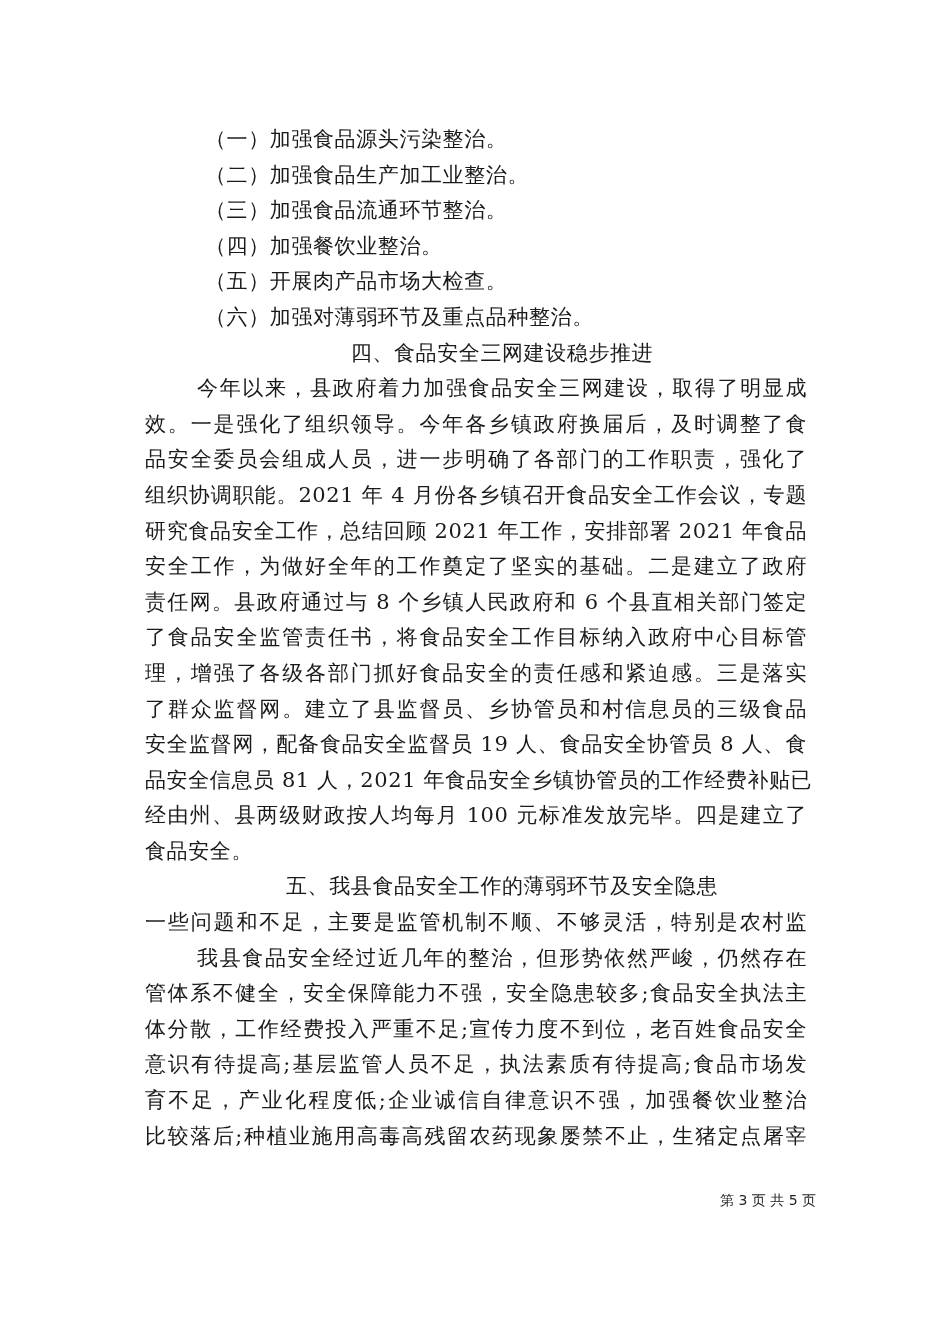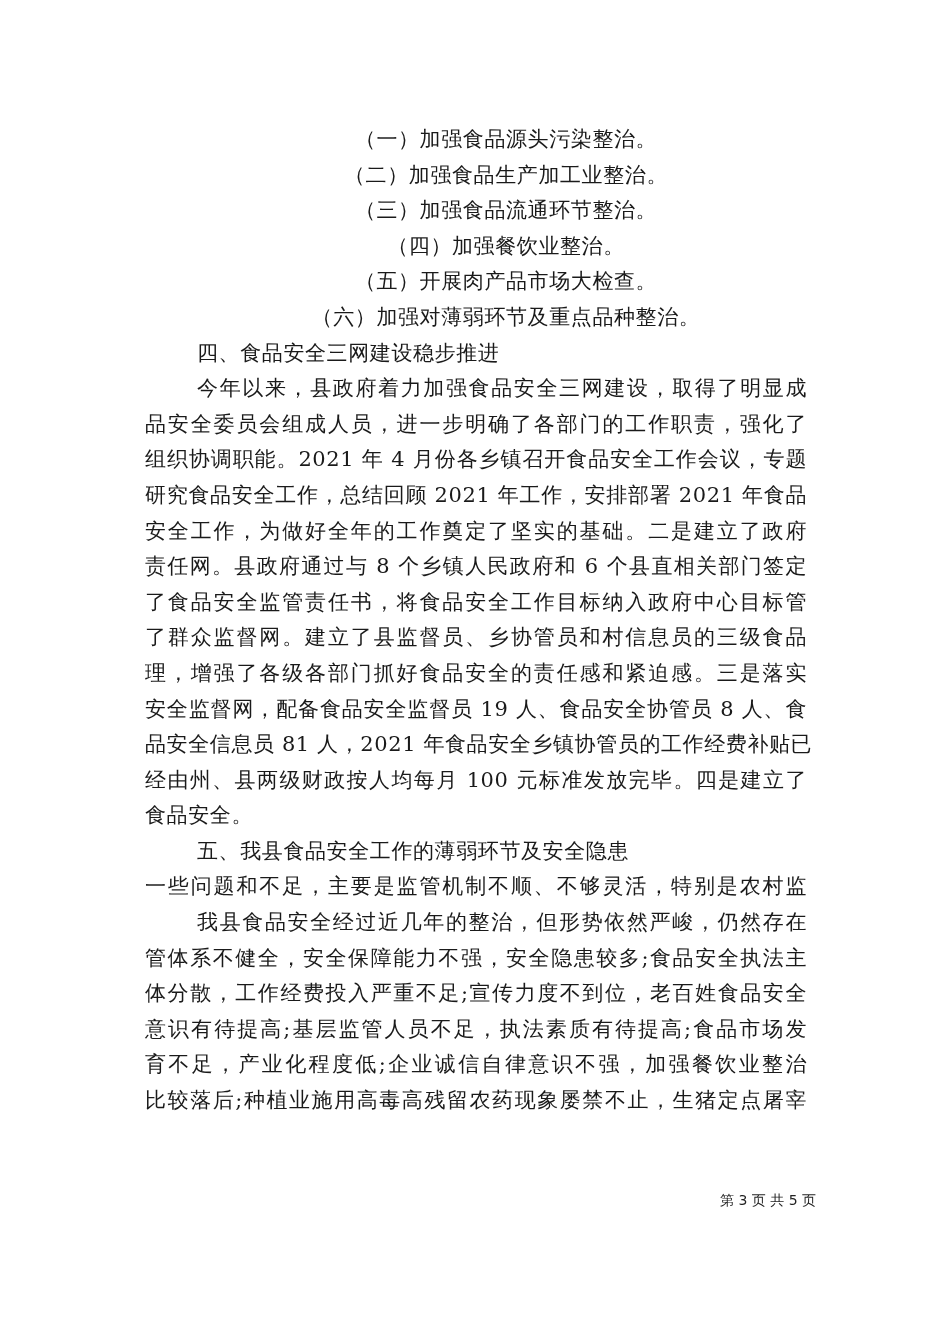--- a/index.html
+++ b/index.html
@@ -21,22 +21,22 @@
       top: 122px;
       width: 662px;
     }
     .line {
       font-size: 21px;
       line-height: 35.6px;
       height: 35.6px;
       white-space: nowrap;
       letter-spacing: 0.6px;
     }
-    .list-item { padding-left: 60px; text-align: center; }
-    .heading { padding-left: 52px; }
+    .list-item { padding-left: 60px; }
+    .heading { padding-left: 52px; text-align: center; }
     .indent { padding-left: 52px; font-family: Liberation Serif, serif; }
     .justify {
       text-align: justify;
       text-align-last: justify;
     }
     .footer {
       position: absolute;
       left: 720px;
       top: 1192px;
       font-size: 14px;
@@ -52,28 +52,29 @@
   <div class="line list-item">（一）加强食品源头污染整治。</div>
   <div class="line list-item">（二）加强食品生产加工业整治。</div>
   <div class="line list-item">（三）加强食品流通环节整治。</div>
   <div class="line list-item">（四）加强餐饮业整治。</div>
   <div class="line list-item">（五）开展肉产品市场大检查。</div>
   <div class="line list-item">（六）加强对薄弱环节及重点品种整治。</div>
 
   <div class="line heading">四、食品安全三网建设稳步推进</div>
 
   <div class="line indent justify">今年以来，县政府着力加强食品安全三网建设，取得了明显成</div>
+  <div class="line justify">效。一是强化了组织领导。今年各乡镇政府换届后，及时调整了食</div>
   <div class="line justify">品安全委员会组成人员，进一步明确了各部门的工作职责，强化了</div>
   <div class="line justify">组织协调职能。2021 年 4 月份各乡镇召开食品安全工作会议，专题</div>
   <div class="line justify">研究食品安全工作，总结回顾 2021 年工作，安排部署 2021 年食品</div>
   <div class="line justify">安全工作，为做好全年的工作奠定了坚实的基础。二是建立了政府</div>
   <div class="line justify">责任网。县政府通过与 8 个乡镇人民政府和 6 个县直相关部门签定</div>
   <div class="line justify">了食品安全监管责任书，将食品安全工作目标纳入政府中心目标管</div>
+  <div class="line justify">理，增强了各级各部门抓好食品安全的责任感和紧迫感。三是落实</div>
   <div class="line justify">了群众监督网。建立了县监督员、乡协管员和村信息员的三级食品</div>
-  <div class="line justify">理，增强了各级各部门抓好食品安全的责任感和紧迫感。三是落实</div>
   <div class="line justify">安全监督网，配备食品安全监督员 19 人、食品安全协管员 8 人、食</div>
   <div class="line justify">品安全信息员 81 人，2021 年食品安全乡镇协管员的工作经费补贴已</div>
   <div class="line justify">经由州、县两级财政按人均每月 100 元标准发放完毕。四是建立了</div>
   <div class="line">食品安全。</div>
 
   <div class="line heading">五、我县食品安全工作的薄弱环节及安全隐患</div>
 
   <div class="line justify">一些问题和不足，主要是监管机制不顺、不够灵活，特别是农村监</div>
   <div class="line indent justify">我县食品安全经过近几年的整治，但形势依然严峻，仍然存在</div>
   <div class="line justify">管体系不健全，安全保障能力不强，安全隐患较多;食品安全执法主</div>

